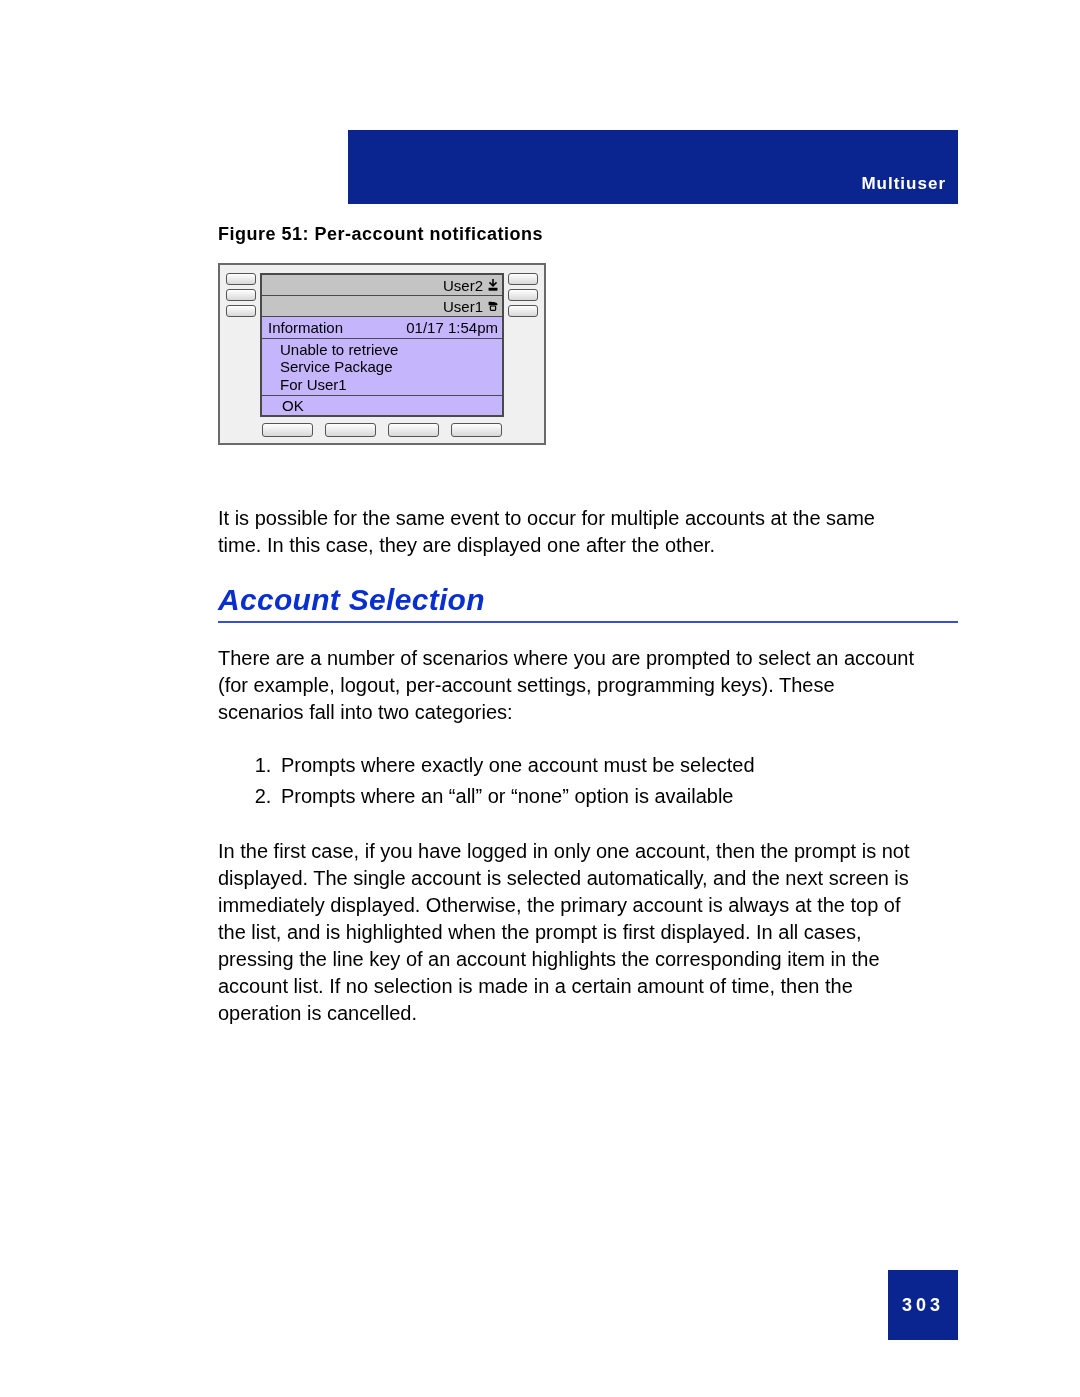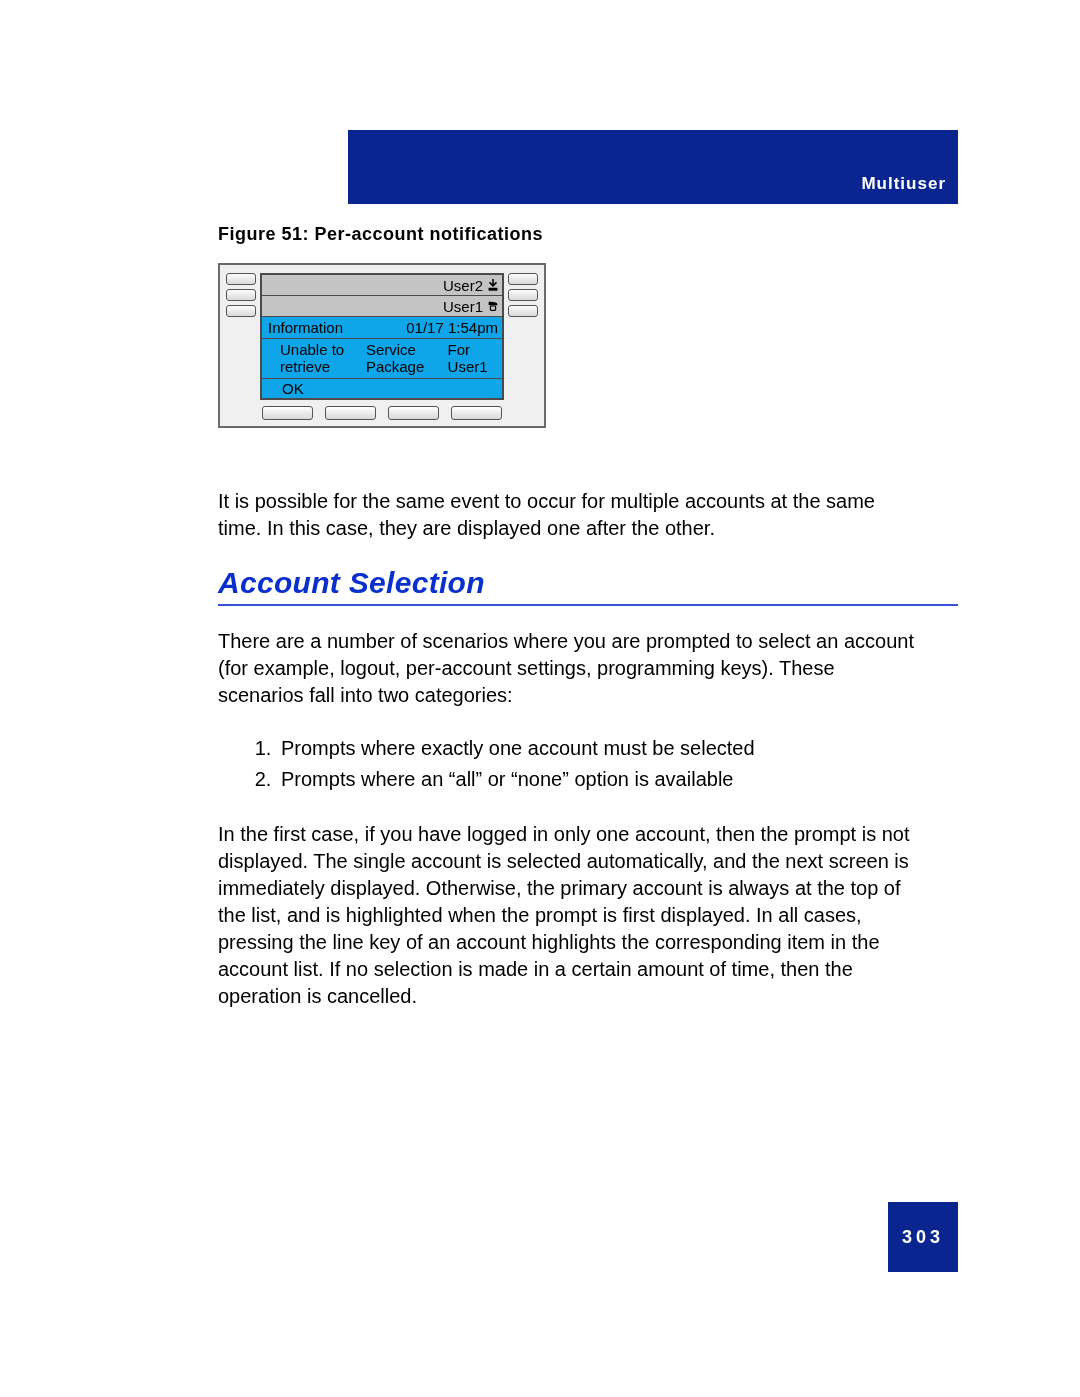--- a/index.html
+++ b/index.html
@@ -56,21 +56,21 @@
     flex-direction: column;
     gap: 4px;
     margin-top: 0px;
     width: 30px;
   }
   .side-keys.right { align-items: flex-end; }
   .side-keys.left  { align-items: flex-start; }
   .lcd {
     flex: 1;
     border: 2px solid #4a4a4a;
-    background: #0ea5e9;
+    background: #c4b5fd;
     margin: 0 4px;
     min-height: 118px;
     font-family: "Helvetica", Arial, sans-serif;
     font-size: 15px;
     color: #000;
     position: relative;
   }
   .lcd-user-row {
     background: #c4c4c4;
     border-bottom: 1px solid #4a4a4a;
@@ -84,21 +84,21 @@
   .lcd-user-row.first { border-top: 0; }
   .lcd-info-row {
     display: flex;
     justify-content: space-between;
     padding: 2px 4px 2px 6px;
     border-bottom: 1px solid #4a4a4a;
   }
   .lcd-msg {
     padding: 2px 6px 2px 18px;
     display: flex;
-    flex-direction: row;
+    flex-direction: column;
     line-height: 1.15;
   }
   .lcd-ok {
     border-top: 1px solid #4a4a4a;
     padding: 1px 20px;
   }
   .key {
     width: 30px;
     height: 12px;
     border: 1px solid #555;
@@ -152,21 +152,21 @@
     font-size: 20px;
     line-height: 1.55;
     margin: 0 0 26px 0;
     padding-left: 48px;
     width: 680px;
   }
   ol.numlist li { padding-left: 4px; margin-bottom: 0px; margin-left: 11px; }
   .page-block {
     position: absolute;
     left: 888px;
-    top: 1202px;
+    top: 1270px;
     width: 70px;
     height: 70px;
     background: #0a2590;
     display: flex;
     align-items: center;
     justify-content: center;
   }
   .page-num {
     color: #fff;
     font-weight: bold;

